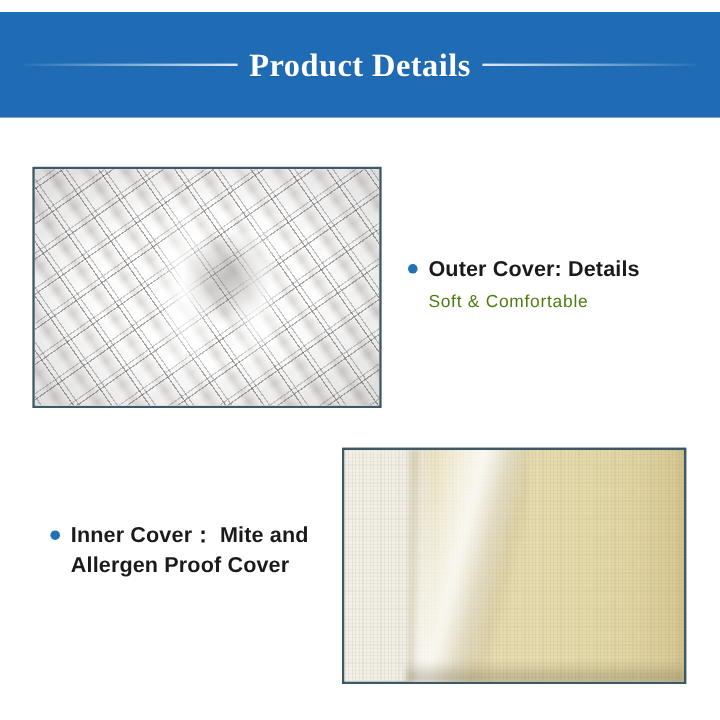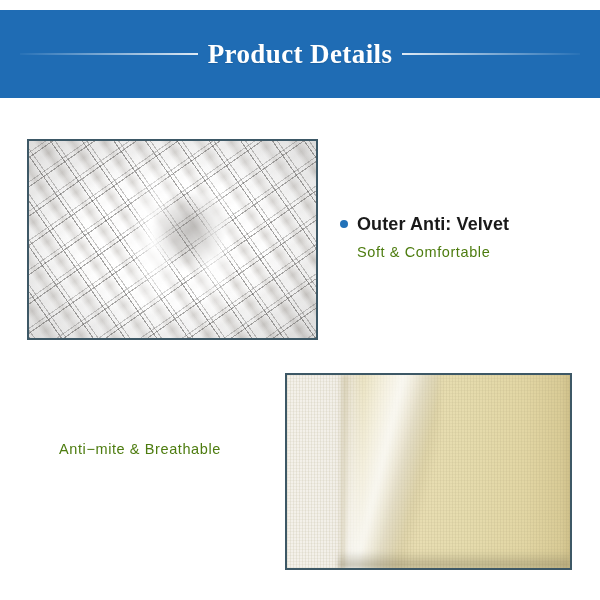--- a/index.html
+++ b/index.html
@@ -228,28 +228,31 @@
 
 <div class="photo" id="photo-velvet">
   <div class="quilt"></div>
   <div class="quilt-fold"></div>
   <div class="quilt-vignette"></div>
 </div>
 
 <div class="caption" id="caption-outer">
   <div class="caption-head">
     <span class="bullet"></span>
-    <span class="caption-title">Outer Anti: Velvet</span>
+    <span class="caption-title">Outer Cover: Details</span>
   </div>
   <div class="caption-sub">Soft &amp; Comfortable</div>
 </div>
 
 <div class="photo" id="photo-inner">
   <div class="fabric"></div>
   <div class="fabric-weave"></div>
   <div class="fabric-edge"></div>
   <div class="fabric-fold"></div>
   <div class="fabric-shadow"></div>
 </div>
 
 <div class="caption" id="caption-inner">
-  <div class="caption-sub">Anti−mite &amp; Breathable</div>
+  <div class="caption-head">
+    <span class="bullet"></span>
+    <span class="caption-title">Inner Cover： Mite and Allergen Proof Cover</span>
+  </div>
 </div>
 
 </body></html>

